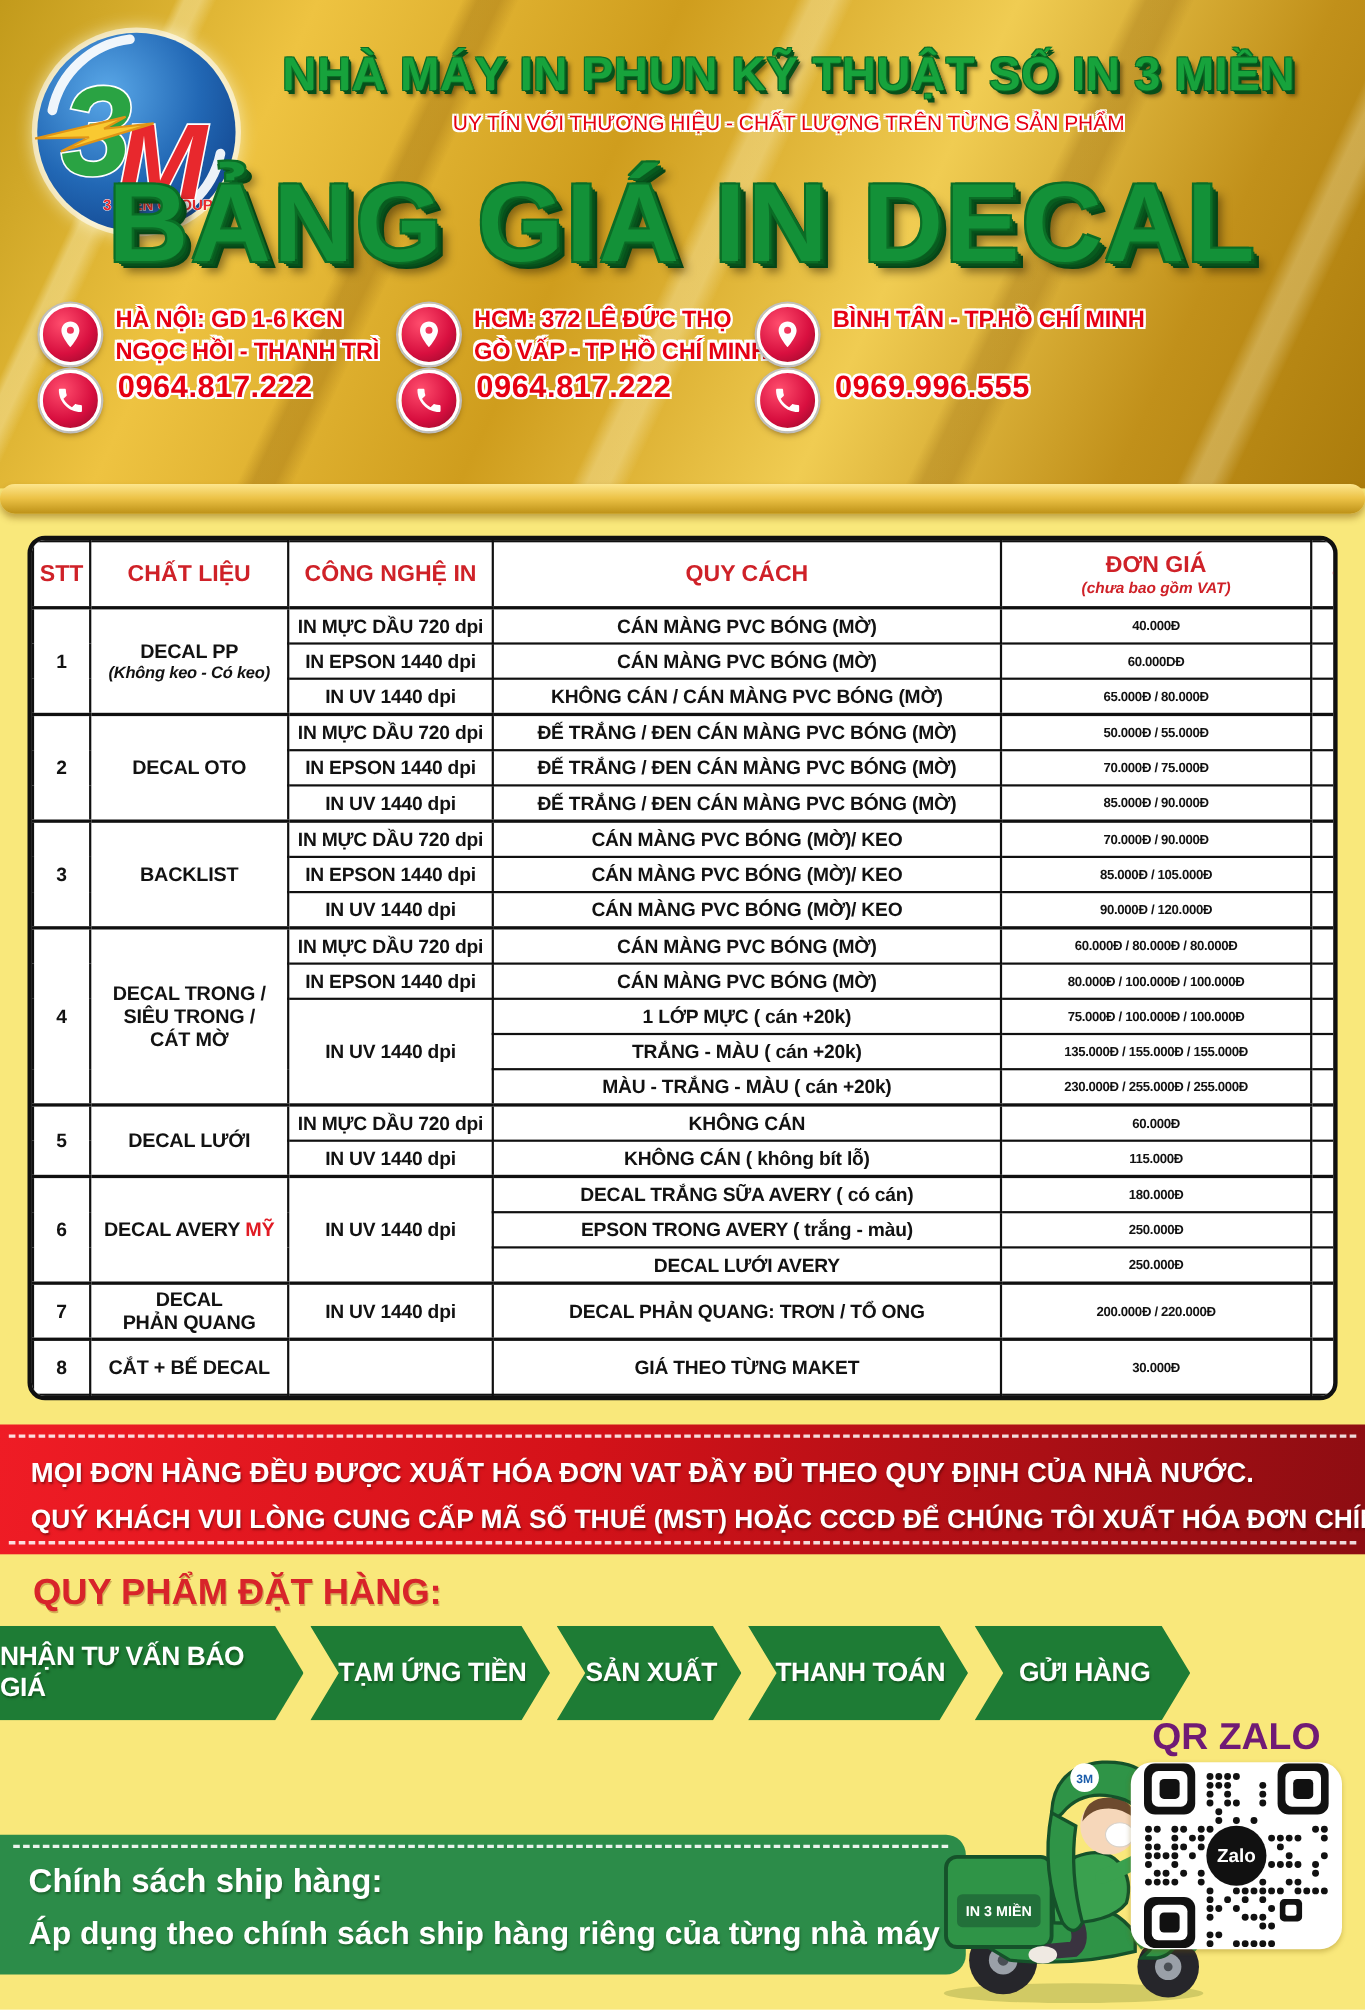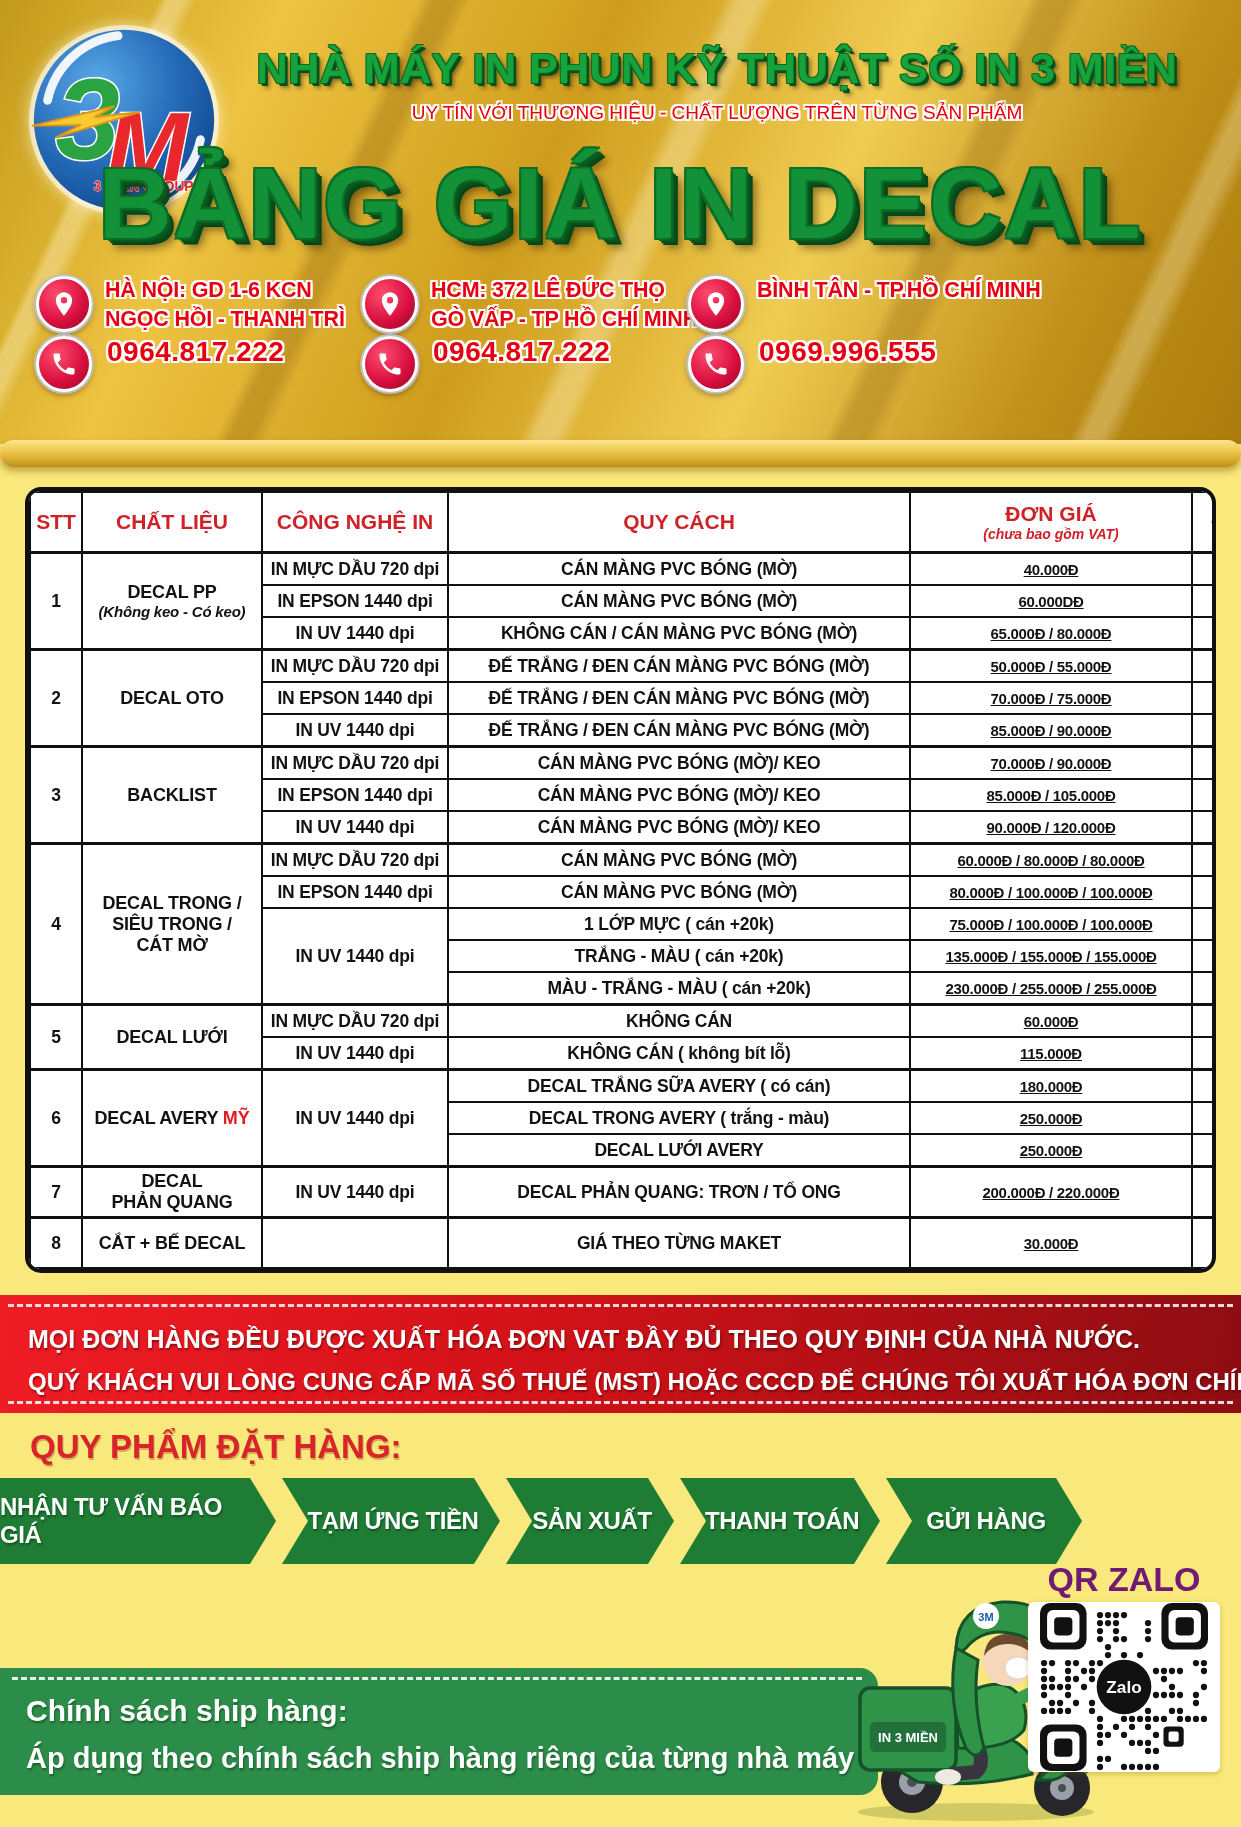--- a/index.html
+++ b/index.html
@@ -49,21 +49,21 @@
 
   
   .table-wrap{position:absolute;top:487px;left:25px;width:1191px;background:#fff;
     border:4px solid #101010;border-radius:16px;overflow:hidden;box-sizing:border-box;}
   table.price-table{width:100%;border-collapse:collapse;table-layout:fixed;}
   .price-table th,.price-table td{border:2px solid #101010;text-align:center;vertical-align:middle;}
   .price-table thead th{height:56px;color:#cf2128;font-size:21px;font-weight:bold;padding:1px 4px;}
   .price-note{display:block;font-size:14px;font-style:italic;font-weight:bold;margin-top:0;}
   .price-table td{font-size:17.5px;font-weight:bold;color:#121212;height:28px;
     padding:1px 6px;letter-spacing:-.2px;}
-  td.col-price{font-size:15px;letter-spacing:-.3px;text-decoration:underline;}
+  td.col-price{font-size:12px;letter-spacing:-.3px;}
   .col-stt{width:42px}.col-mat{width:170px}.col-tech{width:176px}
   .col-spec{width:452px}.col-price{width:272px}.col-unit{width:71px}
   td.col-mat{font-size:18px;margin-top:16px;}
   .mat-note{font-style:italic;font-size:15px;font-weight:bold;}
   .mat-accent{color:#e01b24;}
   tr.group-start td{border-top:3px solid #101010;}
   tr.row-tall td{height:46px;}
 
   
   .vat-banner{position:absolute;top:1295px;left:0;width:100%;height:118px;
@@ -93,21 +93,21 @@
   .ship-box::before{content:'';position:absolute;left:12px;right:16px;top:9px;
     border-top:3px dashed rgba(255,255,255,.9);}
   .ship-line{position:absolute;left:26px;color:#fff;font-weight:bold;white-space:nowrap;
     text-shadow:1px 2px 2px rgba(0,40,0,.4);}
   .ship-line.l1{top:26px;font-size:30px;}
   .ship-line.l2{top:74px;font-size:29px;}
 
   .qr-label{position:absolute;top:1560px;left:1028px;width:192px;text-align:center;
     font-size:34px;font-weight:bold;color:#701a75;}
   .qr-box{position:absolute;top:1602px;left:1028px;width:192px;height:170px;background:#fff;
-    border-radius:6px;display:flex;align-items:center;justify-content:center;
+    border-radius:20px;display:flex;align-items:center;justify-content:center;
     box-shadow:0 2px 5px rgba(120,90,0,.3);}
 
   .scooter{position:absolute;top:1552px;left:826px;width:300px;height:272px;}
 </style>
 </head>
 <body>
 
 <div class="poster">
 
   <div class="header-gold">
@@ -315,21 +315,21 @@
           </tr>
           <tr class="group-start">
             <td class="col-stt" rowspan="3">6</td>
             <td class="col-mat" rowspan="3">DECAL AVERY <span class="mat-accent">MỸ</span></td>
             <td class="col-tech" rowspan="3">IN UV 1440 dpi</td>
             <td class="col-spec">DECAL TRẮNG SỮA AVERY ( có cán)</td>
             <td class="col-price">180.000Đ</td>
             <td class="col-unit">m2</td>
           </tr>
           <tr class="">
-            <td class="col-spec">DECAL TRONG AVERY ( trắng - màu)</td>
+            <td class="col-spec">EPSON TRONG AVERY ( trắng - màu)</td>
             <td class="col-price">250.000Đ</td>
             <td class="col-unit">m2</td>
           </tr>
           <tr class="">
             <td class="col-spec">DECAL LƯỚI AVERY</td>
             <td class="col-price">250.000Đ</td>
             <td class="col-unit">m2</td>
           </tr>
           <tr class="group-start row-tall">
             <td class="col-stt" rowspan="1">7</td>

